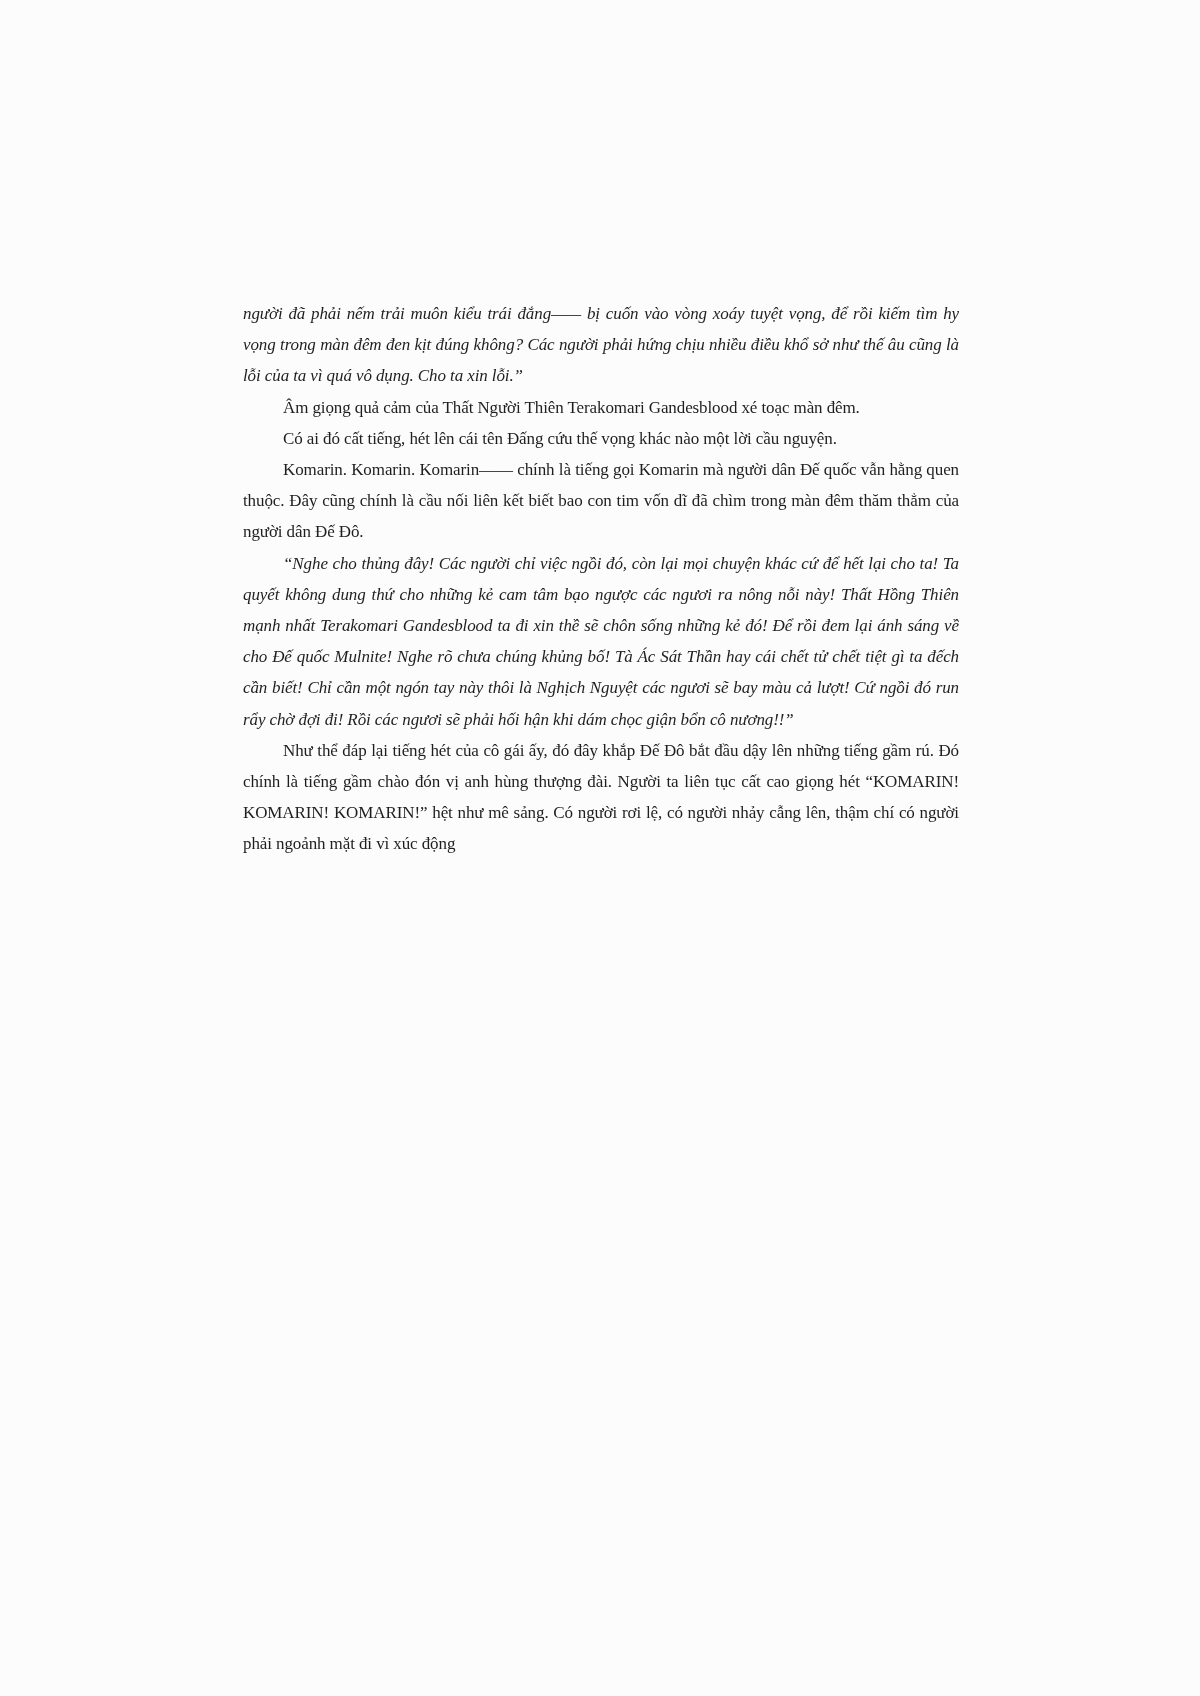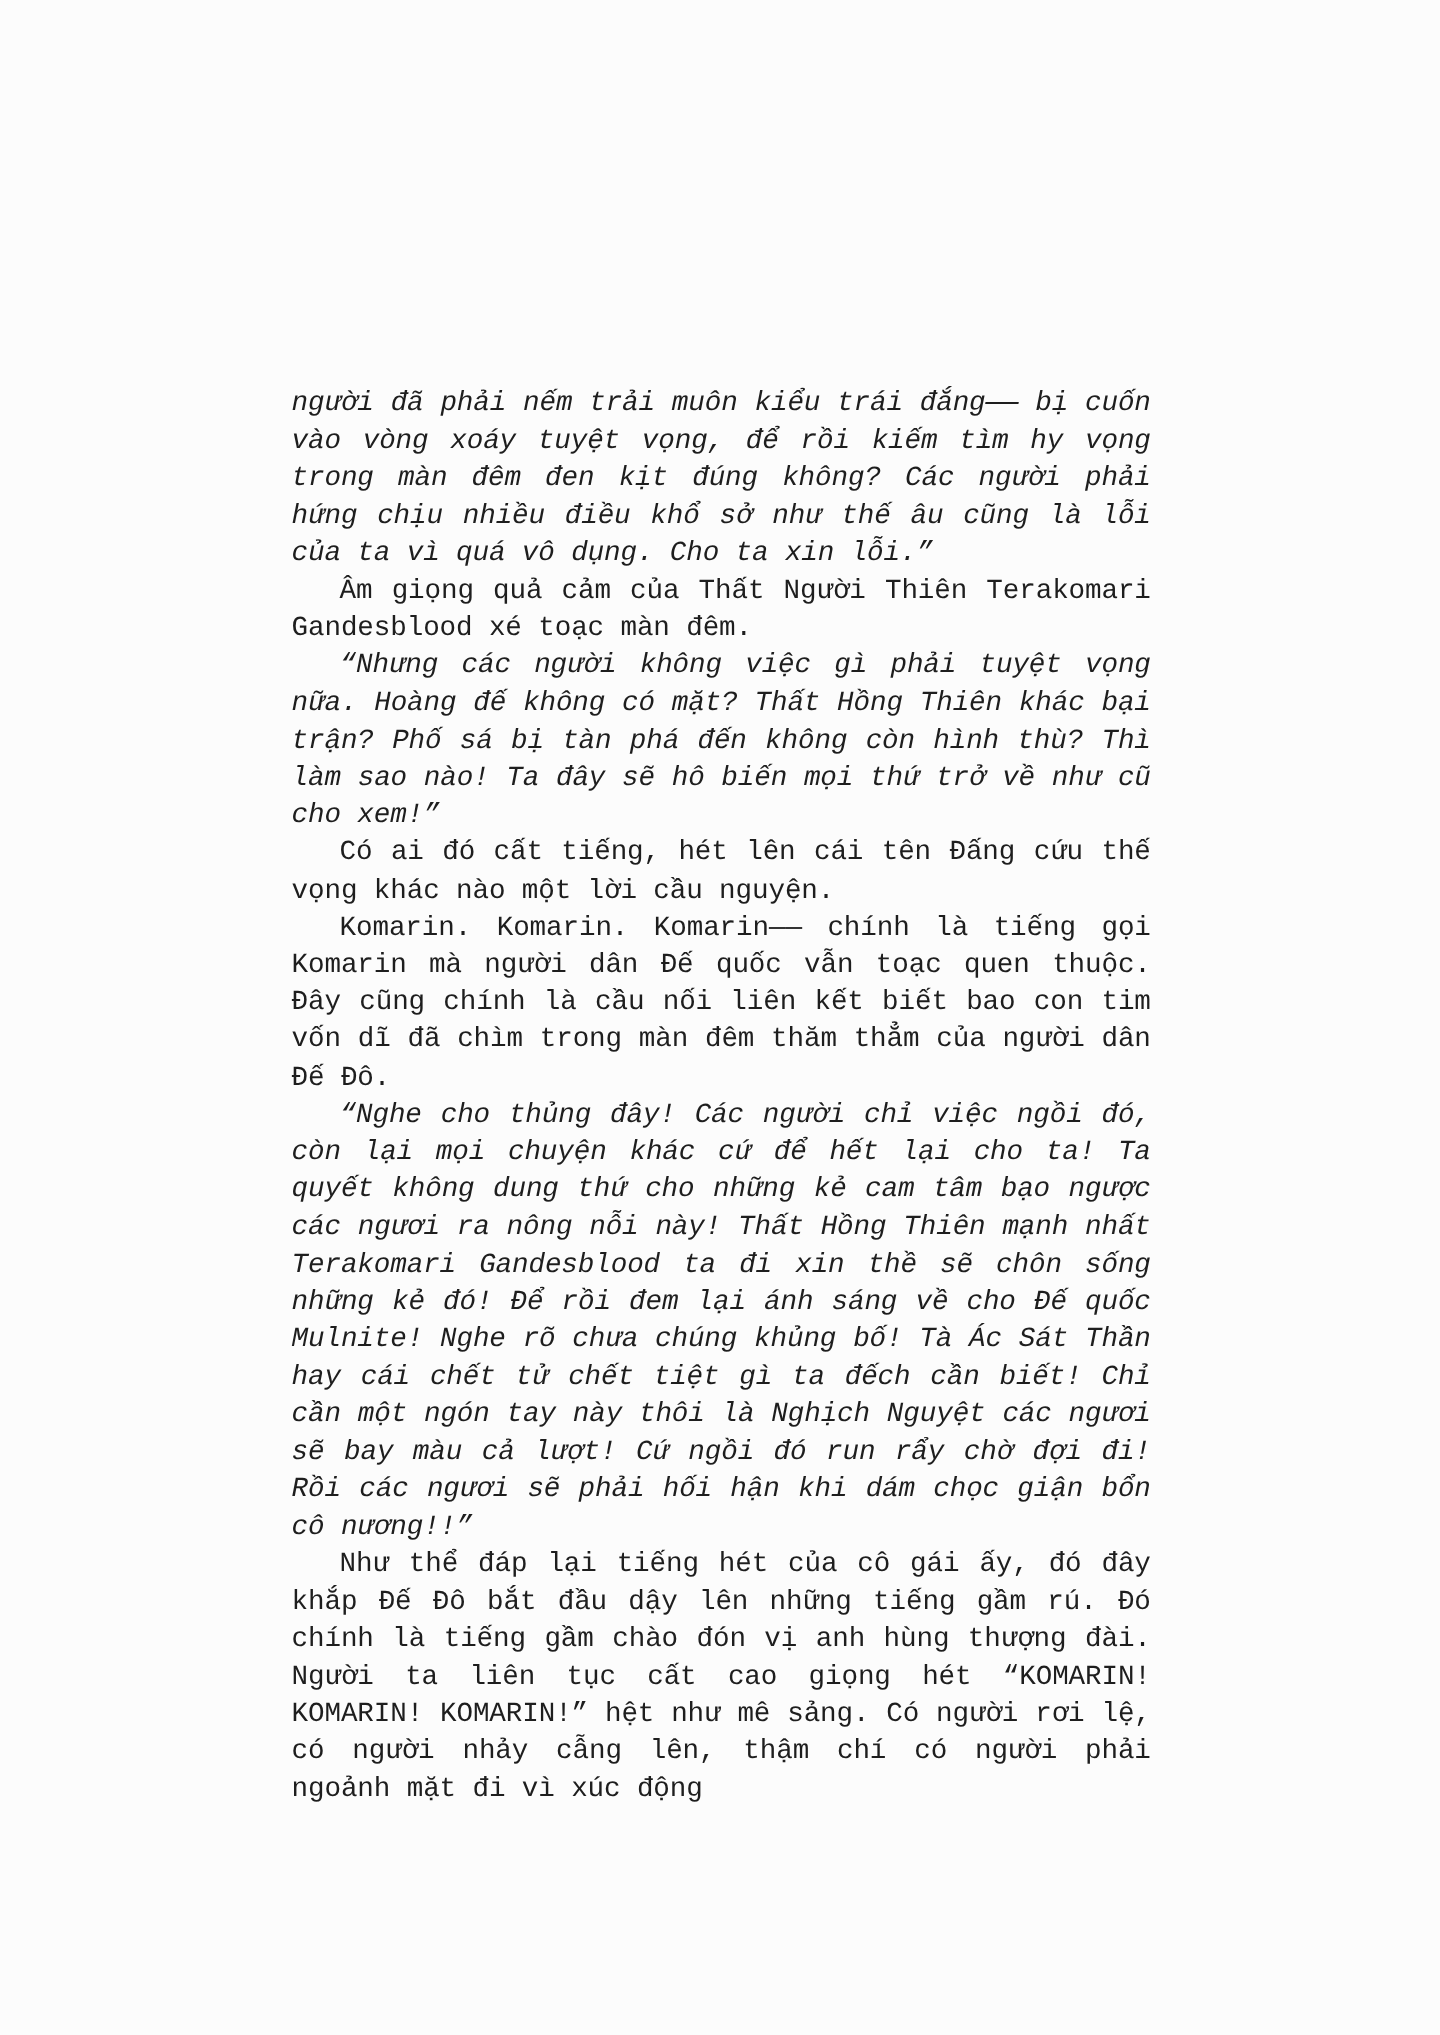--- a/index.html
+++ b/index.html
@@ -6,40 +6,39 @@
     body {
       width: 1200px;
       height: 1696px;
       background: #fcfcfc;
       position: relative;
       overflow: hidden;
     }
     .page-text {
       position: absolute;
       left: 243px;
-      top: 321px;
+      top: 298px;
       width: 716px;
-      font-family: Liberation Mono, monospace;
-      font-size: 23px;
+      font-family: Liberation Serif, serif;
+      font-size: 17px;
       line-height: 31.2px;
       color: #1e1e1e;
       text-align: justify;
       letter-spacing: -0.1px;
     }
     .page-text p {
       margin: 0;
       text-indent: 40px;
     }
     .page-text p.no-indent { text-indent: 0; }
     .page-text p.italic { font-style: italic; }
   </style>
 </head>
 <body>
 
 <div class="page-text">
   <p class="no-indent italic">người đã phải nếm trải muôn kiểu trái đắng—— bị cuốn vào vòng xoáy tuyệt vọng, để rồi kiếm tìm hy vọng trong màn đêm đen kịt đúng không? Các người phải hứng chịu nhiều điều khổ sở như thế âu cũng là lỗi của ta vì quá vô dụng. Cho ta xin lỗi.”</p>
   <p>Âm giọng quả cảm của Thất Người Thiên Terakomari Gandesblood xé toạc màn đêm.</p>
-  <p class="italic">“Nhưng các người không việc gì phải tuyệt vọng nữa. Hoàng đế không có mặt? Thất Hồng Thiên khác bại trận? Phố sá bị tàn phá đến không còn hình thù? Thì làm sao nào! Ta đây sẽ hô biến mọi thứ trở về như cũ cho xem!”</p>
   <p>Có ai đó cất tiếng, hét lên cái tên Đấng cứu thế vọng khác nào một lời cầu nguyện.</p>
-  <p>Komarin. Komarin. Komarin—— chính là tiếng gọi Komarin mà người dân Đế quốc vẫn toạc quen thuộc. Đây cũng chính là cầu nối liên kết biết bao con tim vốn dĩ đã chìm trong màn đêm thăm thẳm của người dân Đế Đô.</p>
+  <p>Komarin. Komarin. Komarin—— chính là tiếng gọi Komarin mà người dân Đế quốc vẫn hằng quen thuộc. Đây cũng chính là cầu nối liên kết biết bao con tim vốn dĩ đã chìm trong màn đêm thăm thẳm của người dân Đế Đô.</p>
   <p class="italic">“Nghe cho thủng đây! Các người chỉ việc ngồi đó, còn lại mọi chuyện khác cứ để hết lại cho ta! Ta quyết không dung thứ cho những kẻ cam tâm bạo ngược các ngươi ra nông nỗi này! Thất Hồng Thiên mạnh nhất Terakomari Gandesblood ta đi xin thề sẽ chôn sống những kẻ đó! Để rồi đem lại ánh sáng về cho Đế quốc Mulnite! Nghe rõ chưa chúng khủng bố! Tà Ác Sát Thần hay cái chết tử chết tiệt gì ta đếch cần biết! Chỉ cần một ngón tay này thôi là Nghịch Nguyệt các ngươi sẽ bay màu cả lượt! Cứ ngồi đó run rẩy chờ đợi đi! Rồi các ngươi sẽ phải hối hận khi dám chọc giận bổn cô nương!!”</p>
   <p>Như thể đáp lại tiếng hét của cô gái ấy, đó đây khắp Đế Đô bắt đầu dậy lên những tiếng gầm rú. Đó chính là tiếng gầm chào đón vị anh hùng thượng đài. Người ta liên tục cất cao giọng hét “KOMARIN! KOMARIN! KOMARIN!” hệt như mê sảng. Có người rơi lệ, có người nhảy cẫng lên, thậm chí có người phải ngoảnh mặt đi vì xúc động</p>
 </div>
 
 </body></html>

